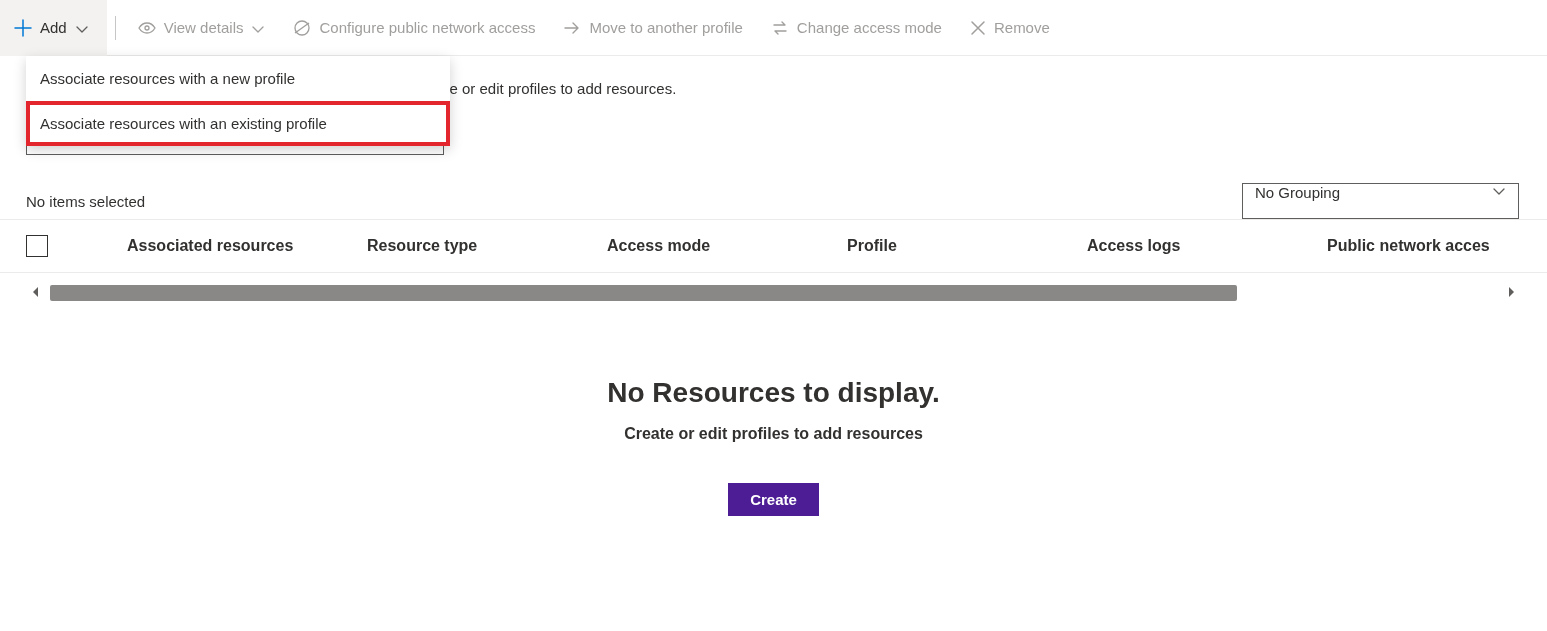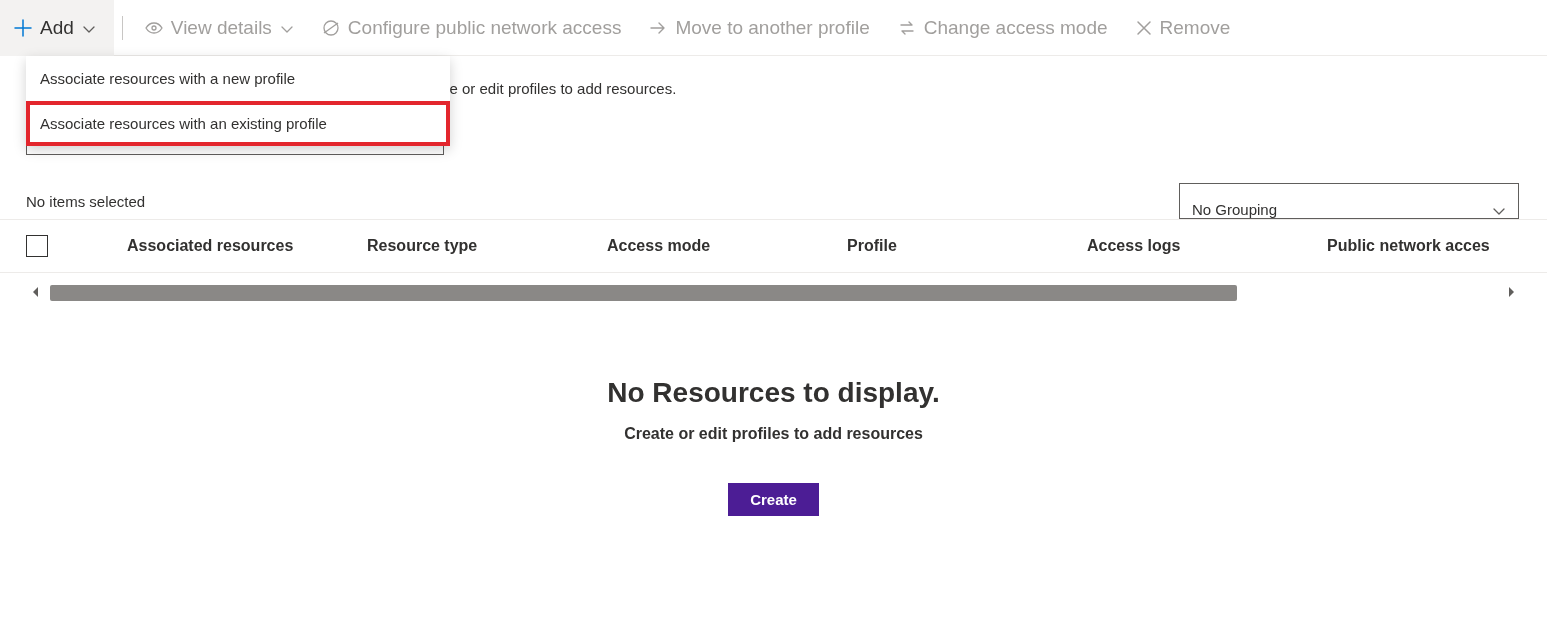--- a/index.html
+++ b/index.html
@@ -20,21 +20,21 @@
     position: relative;
   }
   .tb-btn {
     display: inline-flex;
     align-items: center;
     gap: 8px;
     padding: 0 14px;
     height: 56px;
     cursor: pointer;
     color: #323130;
-    font-size: 19px;
+    font-size: 15px;
     user-select: none;
   }
   .tb-btn.disabled { color: #a19f9d; cursor: default; }
   .tb-btn.add-btn {
     background: #f3f2f1;
     padding-right: 18px;
   }
   .tb-sep {
     width: 1px;
     height: 24px;
@@ -88,25 +88,25 @@
     color: #323130;
     background: transparent;
   }
   .status-row {
     display: flex;
     align-items: center;
     justify-content: space-between;
     padding: 28px 28px 0 26px;
   }
   .grouping-select {
-    width: 340px;
+    width: 277px;
     height: 36px;
     border: 1px solid #605e5c;
     display: flex;
-    align-items: flex-end;
+    align-items: flex-start;
     justify-content: space-between;
     padding: 0 12px;
     font-size: 15px;
     cursor: pointer;
   }
   .table-wrap { }
   .thead {
     display: flex;
     align-items: center;
     height: 54px;

